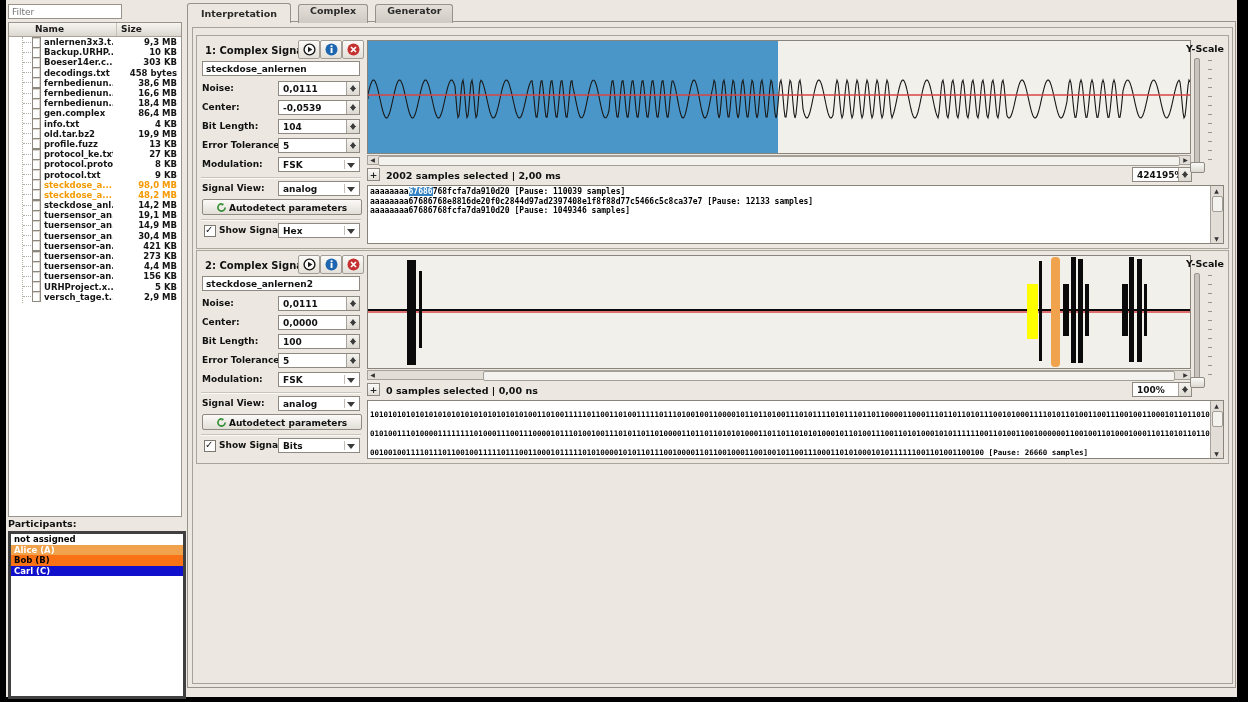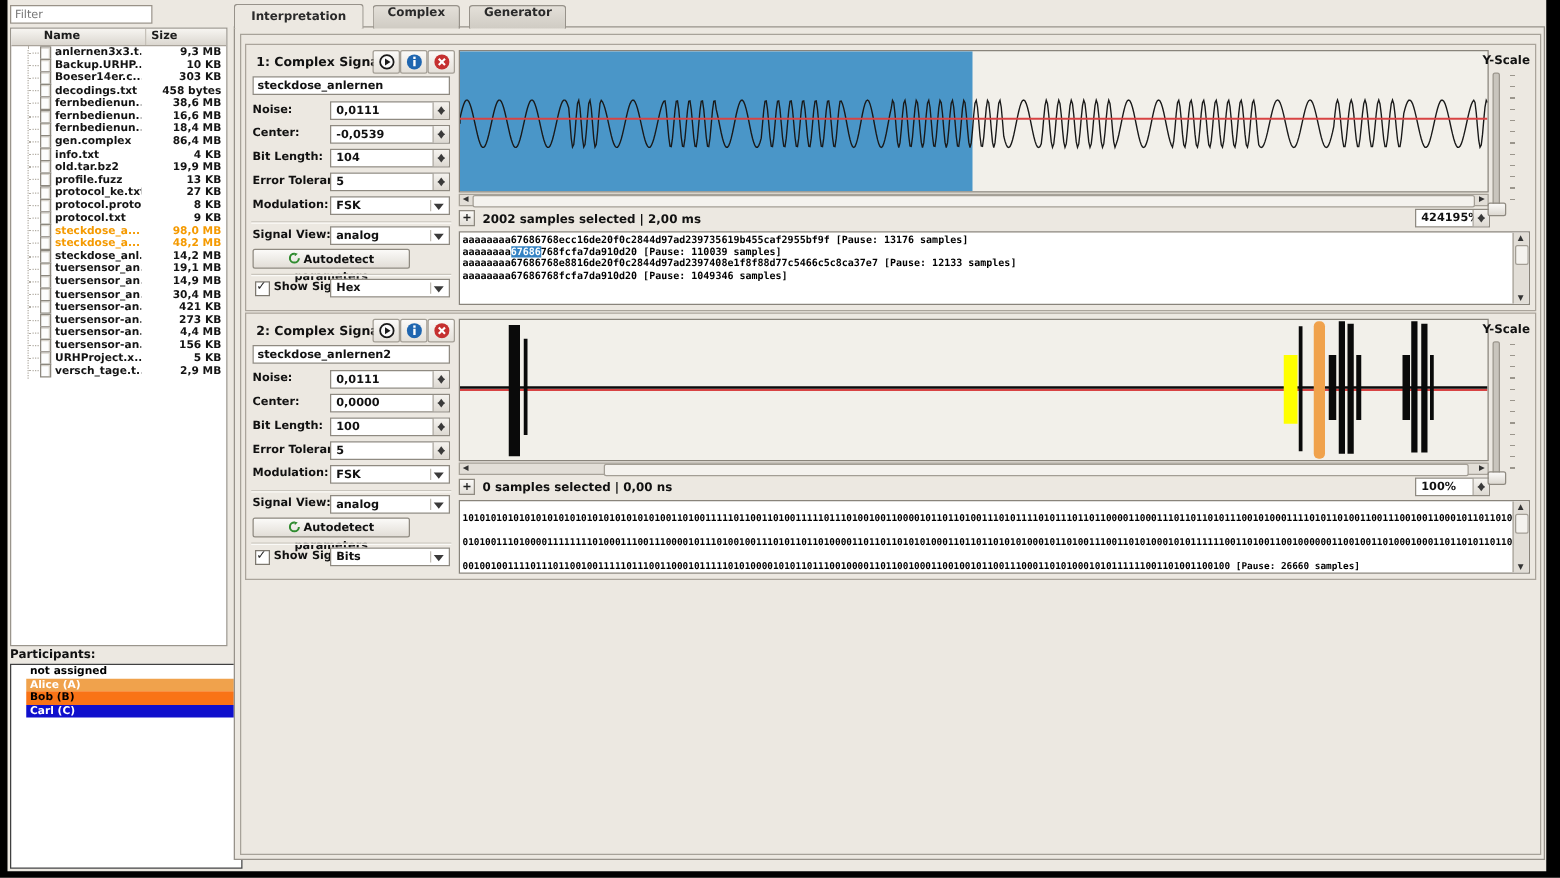--- a/index.html
+++ b/index.html
@@ -20,21 +20,21 @@
   .frow{position:relative;height:10.2px;display:flex;align-items:center;
     font:bold 8.5px "DejaVu Sans",sans-serif;color:#141414;white-space:nowrap;}
   .frow .stub{width:8px;height:0;border-top:1px dotted #b3aea5;margin-left:14px;}
   .frow .ficon{width:7px;height:9px;background:#fdfdfd;border:1px solid #8d887f;margin:0 3px 0 1px;
     box-shadow:inset -1px 1px 0 #d8d4cc;}
   .frow .fname{flex:1;overflow:hidden;}
   .frow .fsize{width:64px;text-align:right;padding-right:4px;}
   .frow.hl{color:#f59a00;}
   .plabel{position:absolute;left:2px;top:518px;font:bold 9.5px "DejaVu Sans",sans-serif;color:#111;}
   .plist{position:absolute;left:2px;top:531px;width:172px;height:162px;background:#fff;
-    border:1px solid #404040;overflow:hidden;padding-left:12px;}
+    border:3px solid #404040;overflow:hidden;}
   .prow{height:10.5px;line-height:10.5px;padding-left:3px;font:bold 8.5px "DejaVu Sans",sans-serif;}
   
   .tabbar{position:absolute;left:181px;top:3px;height:19px;z-index:5;}
   .tab{display:inline-block;height:18px;line-height:18px;padding:0 11px;margin-right:2px;
     background:linear-gradient(#e4e0d9,#cfcbc3);border:1px solid #97928a;border-bottom:none;
     border-radius:3px 3px 0 0;font:bold 9.5px "DejaVu Sans",sans-serif;color:#2a2a2a;vertical-align:bottom;}
   .tab.active{background:#ece8e1;height:19px;line-height:19px;padding:0 13px;}
   .pane{position:absolute;left:181px;top:21px;width:1047px;height:665px;background:#ece8e1;
     border:1px solid #97928a;}
   .scrollframe{position:absolute;left:4px;top:5px;width:1039px;height:655px;border:1px solid #a7a299;}
@@ -42,33 +42,33 @@
   .sigframe{position:absolute;left:3px;width:1031px;height:212px;border:1px solid #aaa49b;
     background:#ece8e1;}
   .sig-title{position:absolute;left:8px;top:9px;font:bold 10px "DejaVu Sans",sans-serif;color:#111;}
   .ibtn{position:absolute;top:4px;width:20px;height:17px;background:linear-gradient(#fbfaf8,#e4e0d9);
     border:1px solid #a39e95;border-radius:2px;text-align:center;}
   .ibtn svg{margin-top:2px;}
   .tb{background:#fff;border:1px solid #8f8a81;font:bold 9px "DejaVu Sans",sans-serif;color:#111;}
   .name-input{position:absolute;left:5px;top:25px;width:150px;height:13px;padding:0 3px;}
   .crow{position:absolute;left:5px;width:158px;height:15px;}
   .clabel{position:absolute;left:0;top:2px;font:bold 9px "DejaVu Sans",sans-serif;color:#111;}
-  .spin,.combo{position:absolute;right:0;top:0;width:96px;height:15px;background:#fff;
+  .spin,.combo{position:absolute;right:0;top:0;width:82px;height:15px;background:#fff;
     border:1px solid #8f8a81;box-sizing:border-box;}
   .spinval,.comboval{position:absolute;left:4px;top:1.5px;font:bold 9px "DejaVu Sans",sans-serif;color:#111;}
   .updown{position:absolute;right:0;top:0;bottom:0;width:12px;background:linear-gradient(#f5f3ef,#ddd9d2);
     border-left:1px solid #a8a39a;}
   .updown i{position:absolute;left:3px;width:0;height:0;}
   .updown .up{top:3px;border-left:3px solid transparent;border-right:3px solid transparent;border-bottom:4px solid #3a3a3a;}
   .updown .dn{bottom:3px;border-left:3px solid transparent;border-right:3px solid transparent;border-top:4px solid #3a3a3a;}
   .carrow{position:absolute;right:4px;top:5px;width:0;height:0;border-left:4px solid transparent;
     border-right:4px solid transparent;border-top:5px solid #3a3a3a;}
   .combosep{position:absolute;right:14px;top:2px;bottom:2px;border-left:1px solid #c2beb6;}
   .hsep{position:absolute;left:4px;width:160px;border-top:1px solid #c9c5bd;border-bottom:1px solid #fbfaf7;}
-  .adbtn{position:absolute;left:5px;width:126px;height:16px;background:linear-gradient(#fbfaf8,#e2ded7);
+  .adbtn{position:absolute;left:5px;width:160px;height:16px;background:linear-gradient(#fbfaf8,#e2ded7);
     border:1px solid #8f8a81;border-radius:2px;font:bold 9px "DejaVu Sans",sans-serif;color:#111;
     text-align:center;line-height:14px;}
   .checkbox{position:absolute;left:2px;top:2px;width:10px;height:10px;background:#fff;
     border:1px solid #7d786f;}
   .checkbox::after{content:"✓";position:absolute;left:0px;top:-2px;font:bold 10px "DejaVu Sans",sans-serif;color:#222;}
   .cblabel{position:absolute;left:17px;top:2px;font:bold 9px "DejaVu Sans",sans-serif;color:#111;}
   
   .waveform{position:absolute;left:170px;top:4px;width:822px;height:112px;background:#f2f0ea;
     border:1px solid #89847b;}
   .hscroll{position:absolute;left:170px;top:119px;width:824px;height:10px;background:#e2ded7;
@@ -413,21 +413,20 @@
               <i class="dn"></i>
             </span>
         </div>
         <div class="yscale-label">Y-Scale</div>
         <div class="groove"></div>
         <div class="handle"></div>
         <div class="ticks"></div>
 
         <div class="txtarea">
           <div class="txtinner" id="hexlines0">
-              <div class="hexline">aaaaaaaa67686768ecc16de20f0c2844d97ad239735619b455caf2955bf9f [<b>Pause:</b> 13176 samples]</div>
               <div class="hexline">aaaaaaaa<span class="hlsel">67686</span>768fcfa7da910d20 [<b>Pause:</b> 110039 samples]</div>
               <div class="hexline">aaaaaaaa67686768e8816de20f0c2844d97ad2397408e1f8f88d77c5466c5c8ca37e7 [<b>Pause:</b> 12133 samples]</div>
               <div class="hexline">aaaaaaaa67686768fcfa7da910d20 [<b>Pause:</b> 1049346 samples]</div>
             </div>
           <div class="vscroll">
             <span class="vs-arrow" style="top:0">▲</span>
             <span class="vs-thumb"></span>
             <span class="vs-arrow" style="bottom:0">▼</span>
           </div>
         </div>

